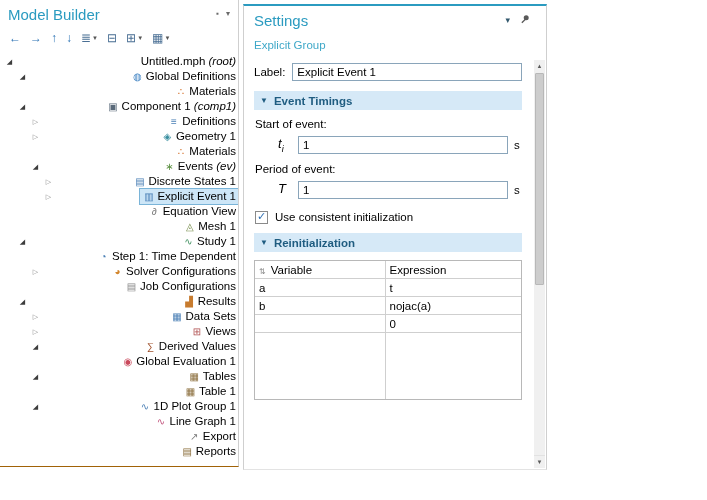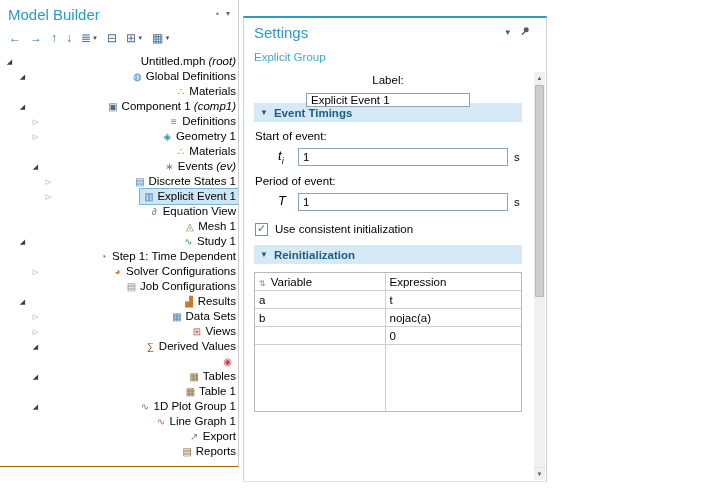--- a/index.html
+++ b/index.html
@@ -21,30 +21,30 @@
   .tree-row{display:flex;align-items:center;height:15px;white-space:nowrap;cursor:default;justify-content:space-between;}
   .expander{width:13px;flex:none;text-align:center;font-size:7px;color:#8a8a8a;}
   .expander.open{color:#3c3c3c;}
   .node-content{display:flex;align-items:center;padding:0 2px;height:15px;}
   .node-icon{width:13px;flex:none;text-align:center;font-size:10px;line-height:13px;margin-right:2px;}
   .node-label{line-height:15px;}
   .node-label i{font-style:italic;}
   .tree-row.selected .node-content{background:#cde6f7;outline:1px solid #7ab4d8;}
 
   
-  .settings{position:absolute;left:243px;top:16px;width:304px;height:466px;background:#fff;box-sizing:border-box;
+  .settings{position:absolute;left:243px;top:4px;width:304px;height:466px;background:#fff;box-sizing:border-box;
             border-left:1px solid #cfcfcf;border-right:1px solid #cfcfcf;border-bottom:1px solid #e3e3e3;
             border-top:2px solid #2b9bc0;}
   .st-header{position:relative;padding:6px 10px 0 10px;}
   .st-title{font-size:15px;color:#2b9bc0;line-height:18px;}
   .st-subtitle{font-size:11.5px;color:#3fa8c8;margin-top:8px;line-height:14px;}
   .st-header-icons{position:absolute;right:16px;top:8px;display:flex;gap:9px;align-items:center;}
   .st-menu-caret{font-size:9px;color:#33596e;cursor:default;}
   .st-body{padding:8px 24px 0 10px;}
-  .label-row{display:flex;align-items:center;gap:7px;margin:2px 0 0 0;font-size:11.5px;height:20px;flex-direction:column;}
+  .label-row{display:flex;align-items:center;gap:7px;margin:2px 0 0 0;font-size:11.5px;height:20px;}
   input.text{height:18px;box-sizing:border-box;border:1px solid #8aa5ba;font-size:11.5px;padding:0 4px;
              font-family:"Liberation Sans",sans-serif;flex:1;background:#fff;}
   .section-header{display:flex;align-items:center;gap:6px;background:#d6e9f7;height:19px;padding:0 6px;
                   font-weight:bold;font-size:11.5px;color:#1f5c80;margin-top:9px;}
   .sec-tri{font-size:8px;color:#1f5c80;}
   .field-label{font-size:11.5px;margin:7px 0 4px 1px;line-height:14px;}
   .field-row{display:flex;align-items:center;gap:6px;font-size:11.5px;height:20px;}
   .sym{width:14px;flex:none;font-family:Liberation Sans, sans-serif;font-size:13px;margin-left:24px;}
   .sym i{font-style:italic;}
   .sym sub{font-size:9px;font-style:italic;}
@@ -249,20 +249,21 @@
           <span class="expander open">◢</span>
           <span class="node-content">
             <span class="node-icon" style="color: rgb(160, 82, 45);">∑</span>
             <span class="node-label">Derived Values</span>
           </span>
         </div>
         <div class="tree-row" style="padding-left: 42px;">
           <span class="expander"></span>
           <span class="node-content">
             <span class="node-icon" style="color: rgb(201, 72, 91);">◉</span>
+            <span class="node-label">Global Evaluation 1</span>
           </span>
         </div>
         <div class="tree-row" style="padding-left: 29px;">
           <span class="expander open">◢</span>
           <span class="node-content">
             <span class="node-icon" style="color: rgb(138, 109, 59);">▦</span>
             <span class="node-label">Tables</span>
           </span>
         </div>
         <div class="tree-row" style="padding-left: 42px;">

